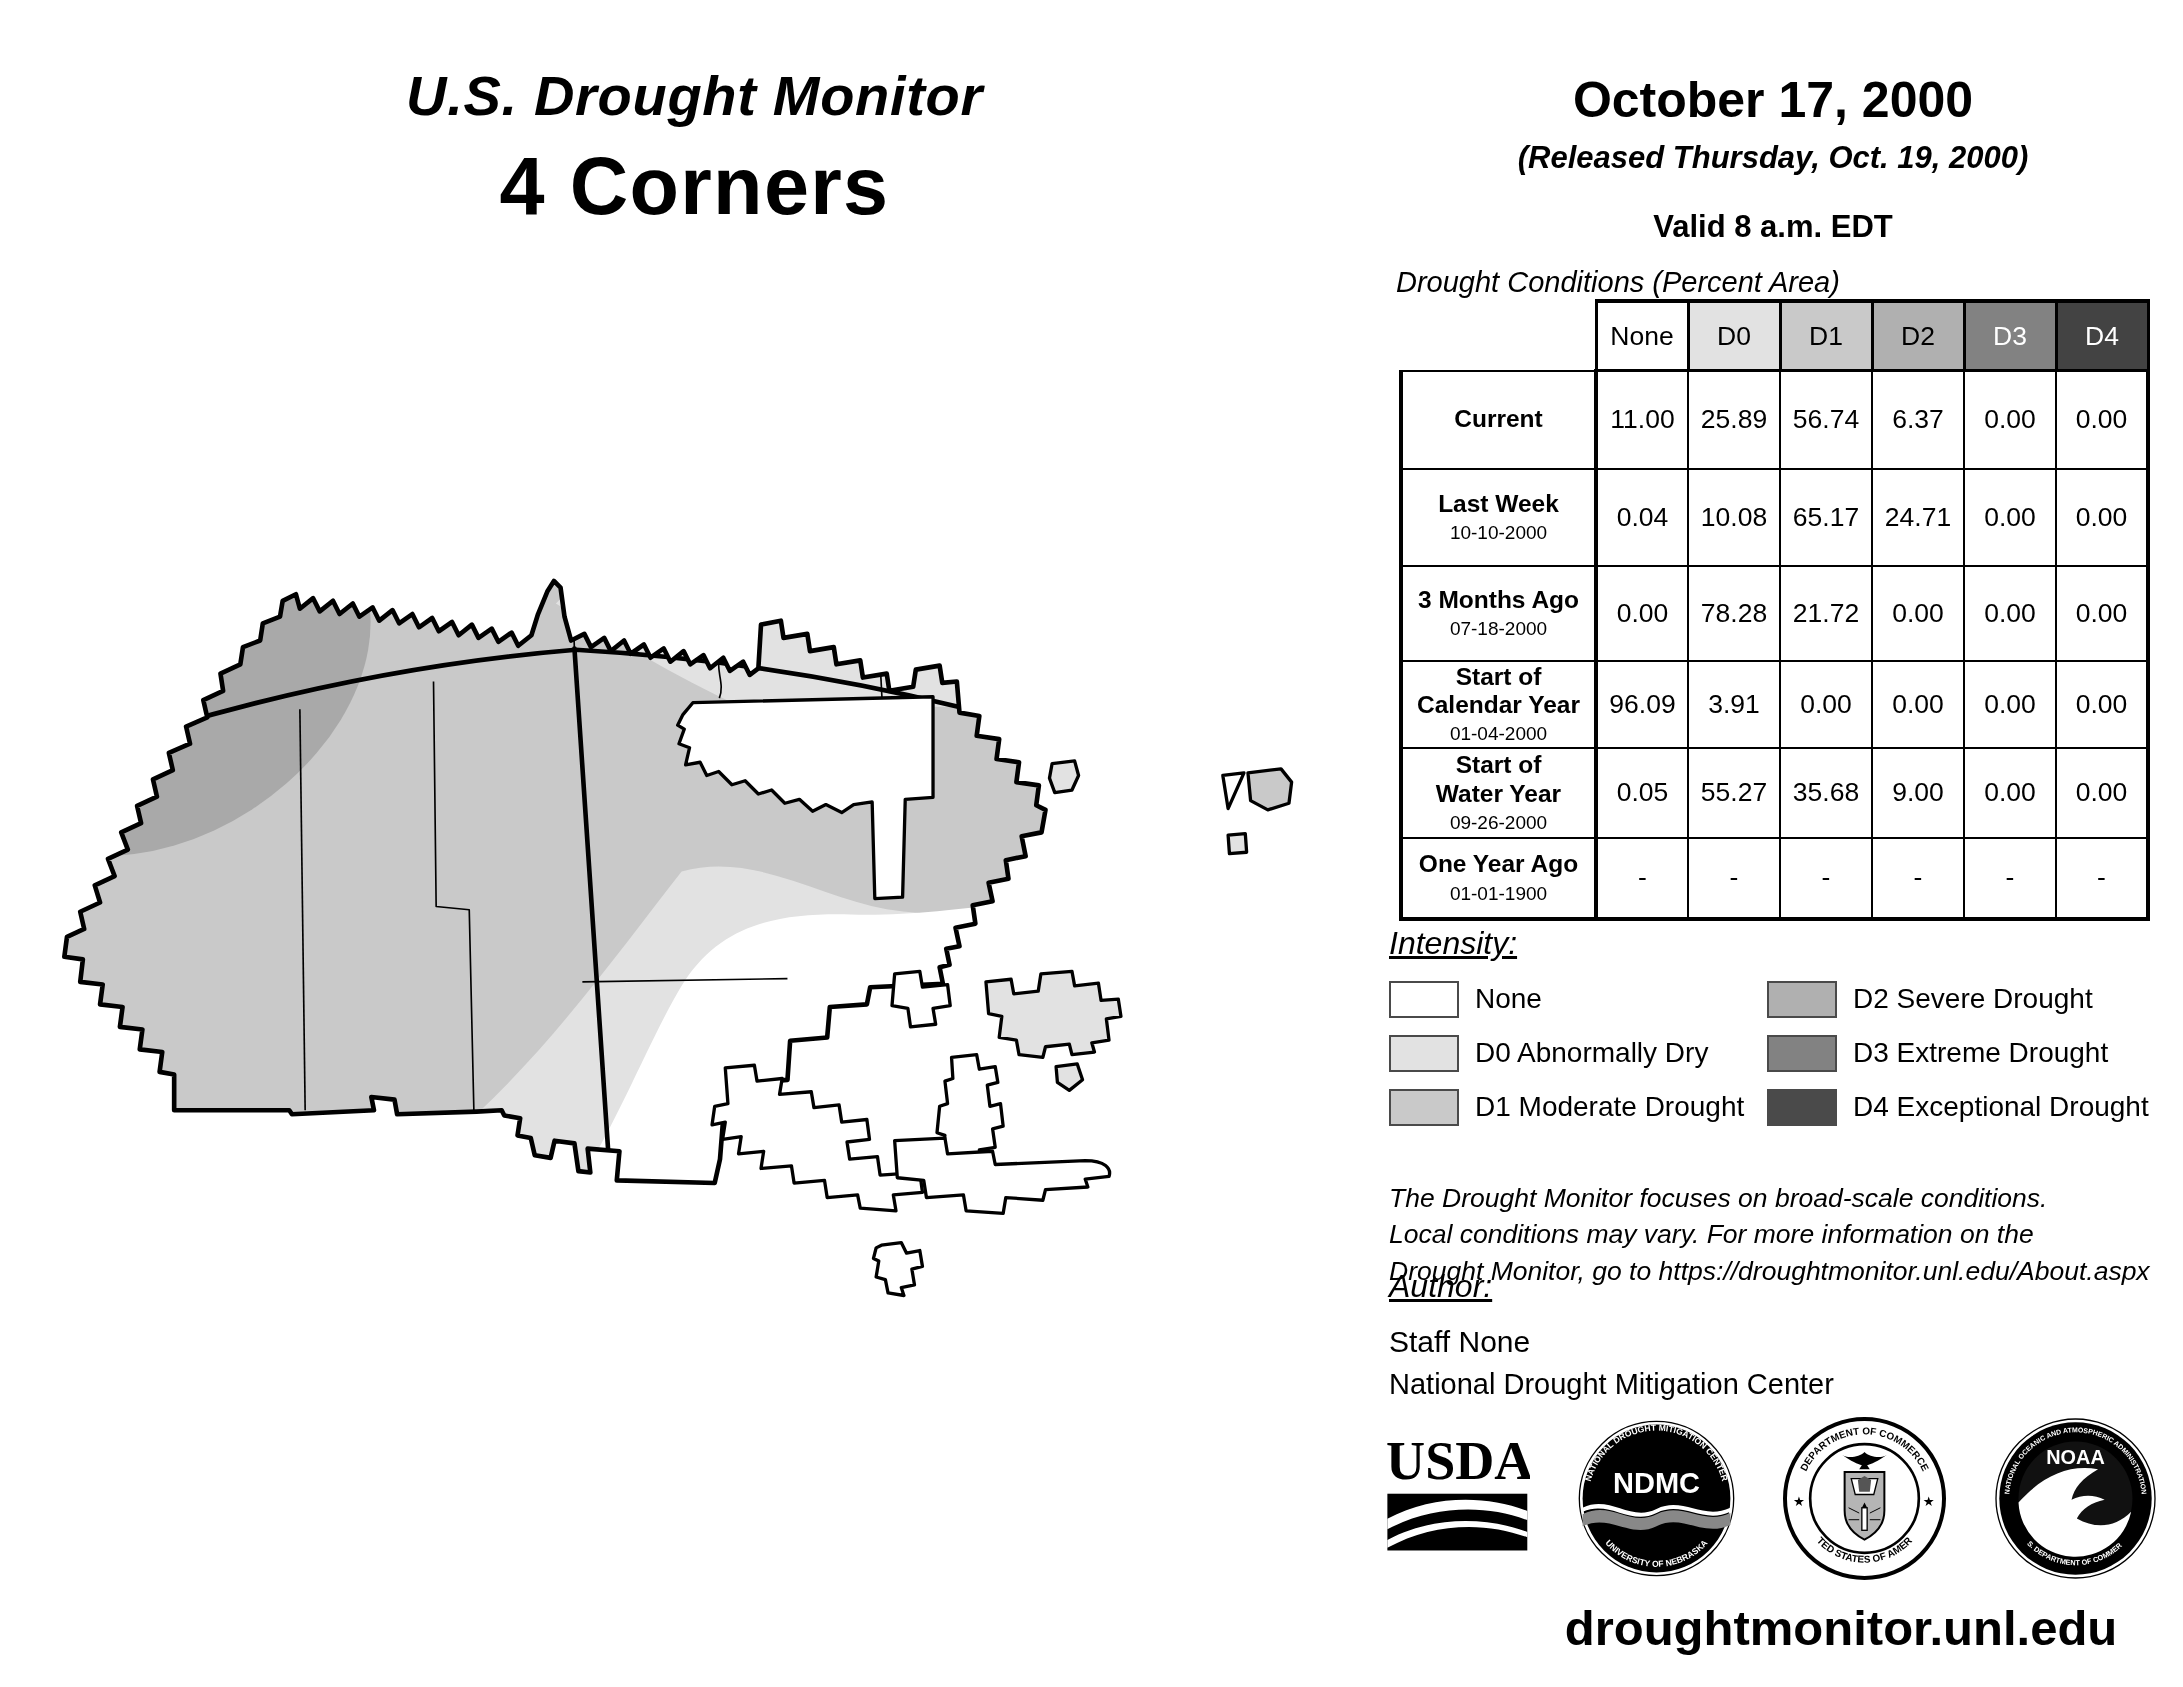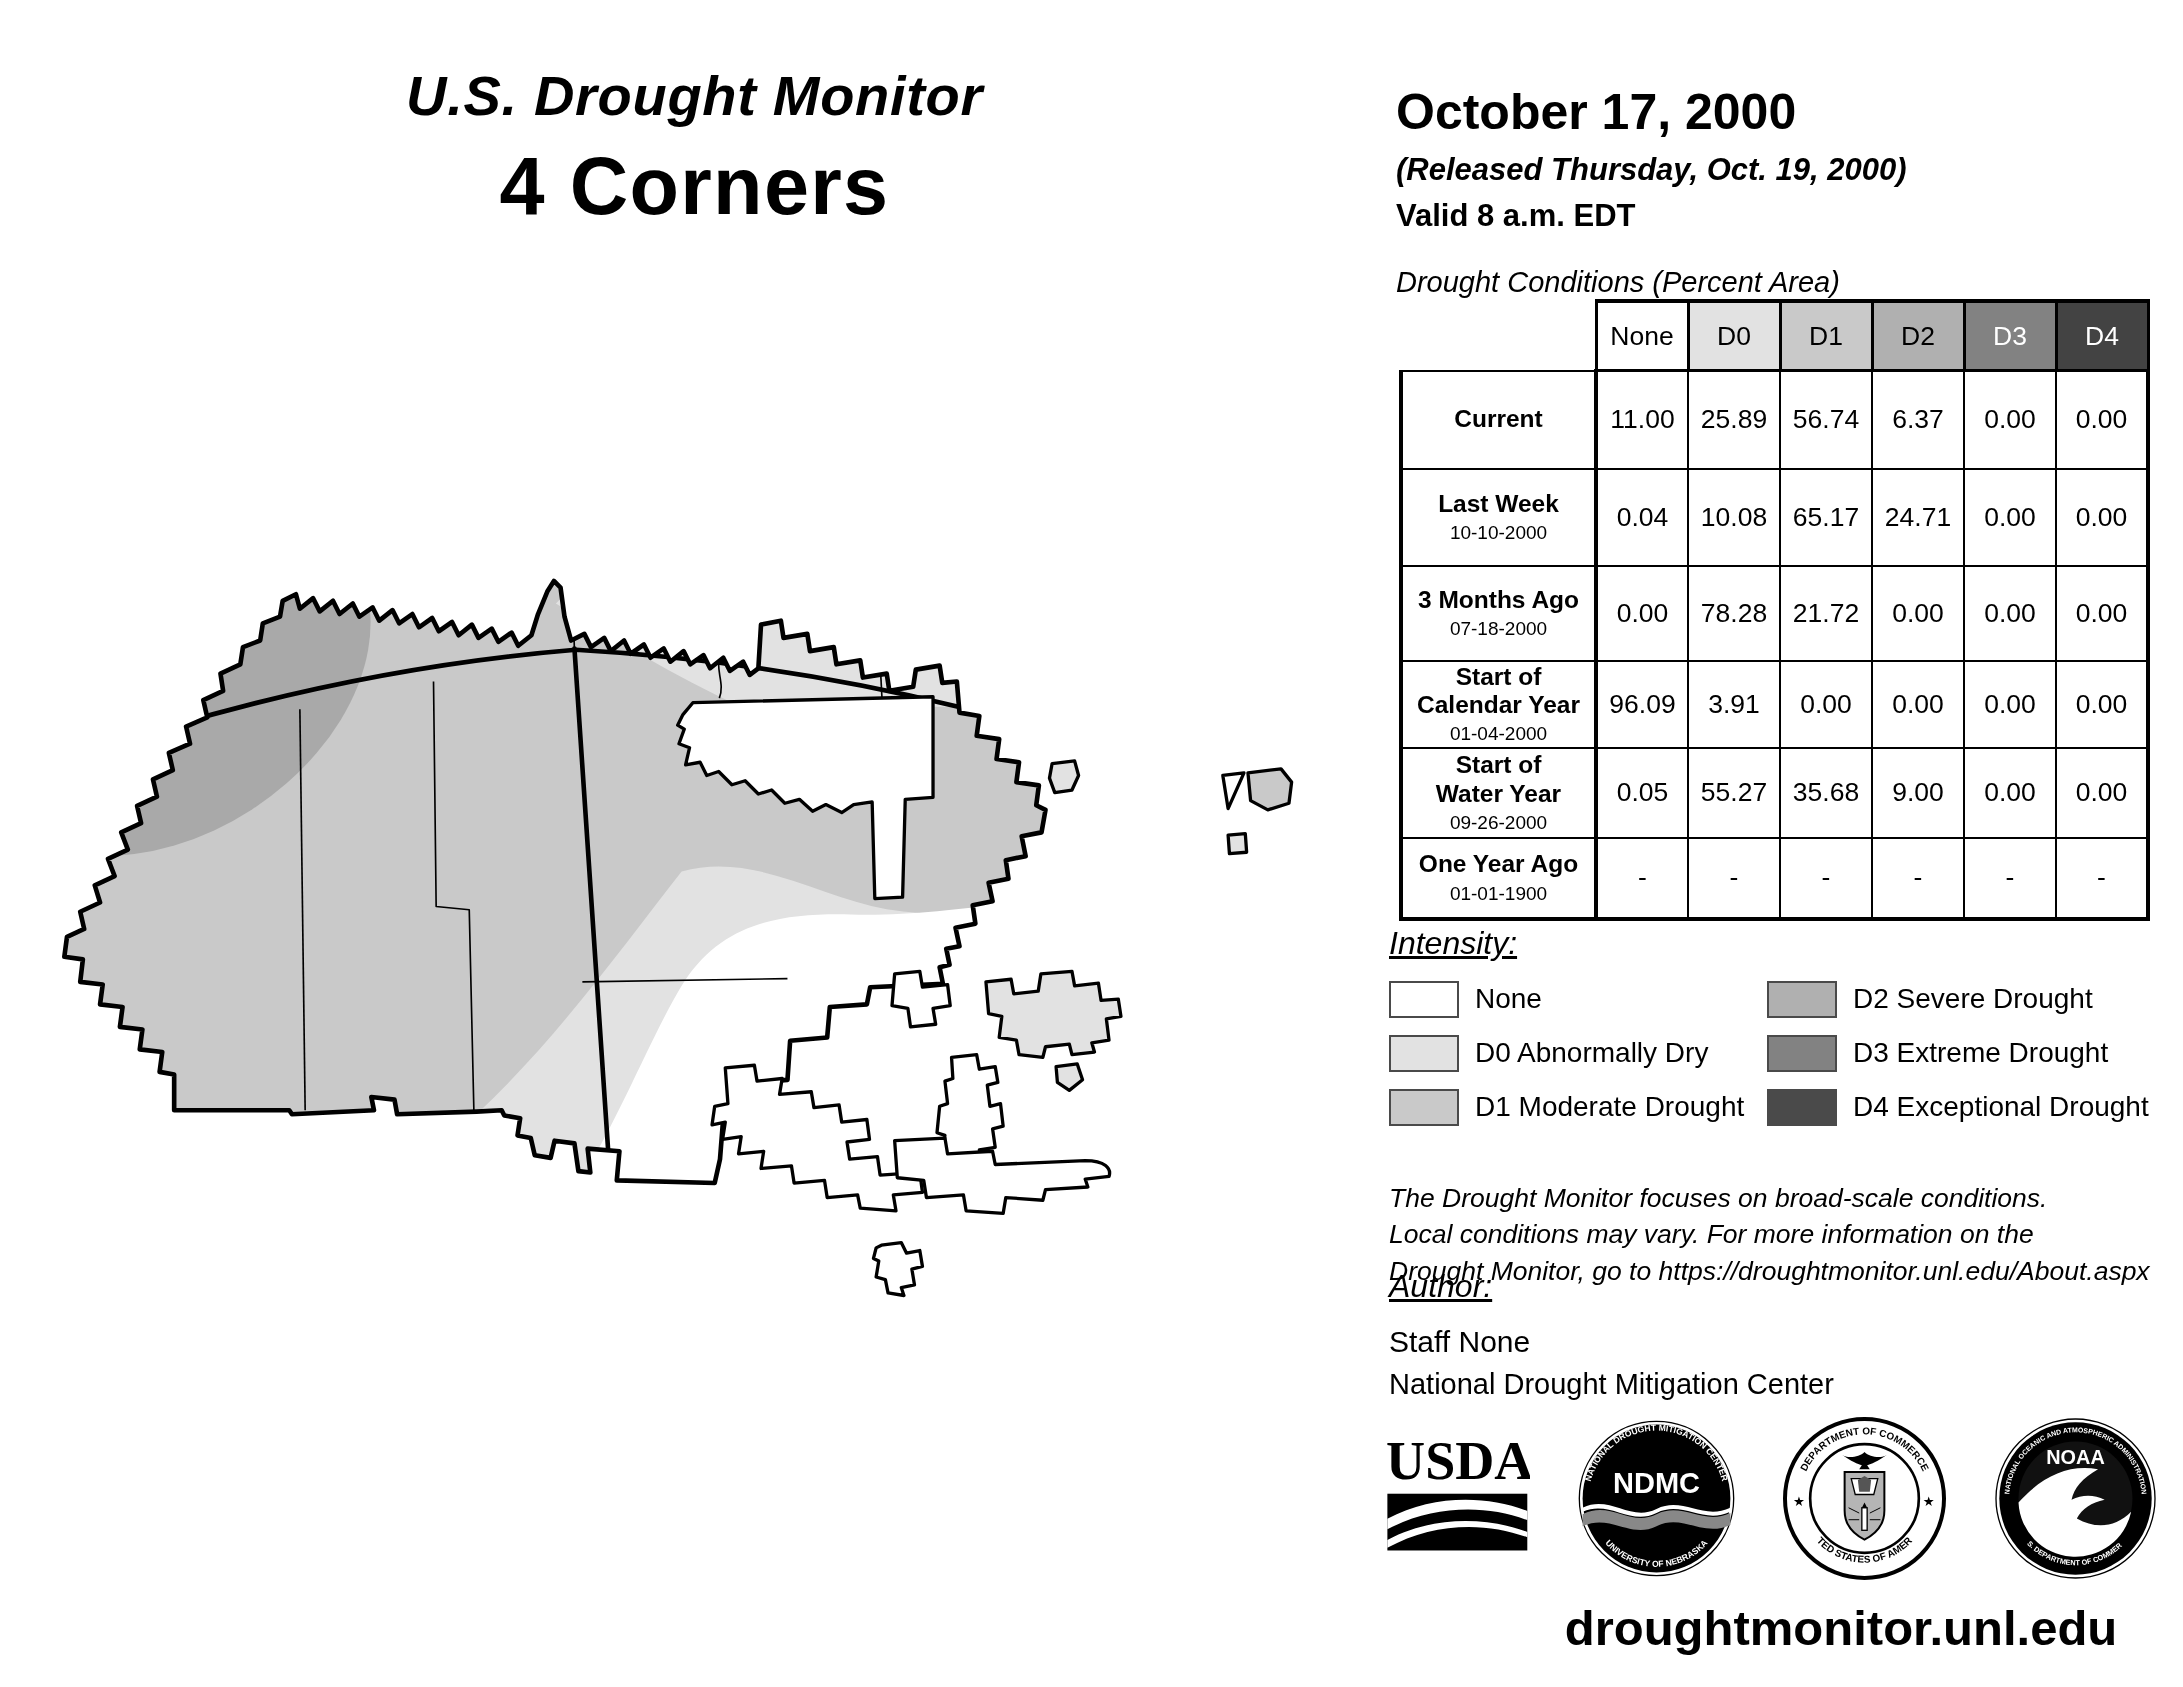--- a/index.html
+++ b/index.html
@@ -2,24 +2,24 @@
 <html style="--c-none: #ffffff; --c-d0: #e2e2e2; --c-d1: #c9c9c9; --c-d2: #a9a9a9;font-size:10.6px"><head>
 <meta charset="utf-8">
 <style>
   html,body{margin:0;padding:0;background:#fff;}
   .page{position:relative;width:2183px;height:1687px;background:#fff;overflow:hidden;
         font-family:"Liberation Sans",sans-serif;color:#000;}
   
   .title-block{position:absolute;left:165px;top:63px;width:1059px;text-align:center;}
   .title-main{font-size:56px;font-weight:bold;font-style:italic;letter-spacing:0.7px;}
   .title-region{font-size:81px;font-weight:bold;margin-top:12px;letter-spacing:1.3px;}
-  .date-block{position:absolute;left:1396px;top:83px;width:754px;text-align:left;}
+  .date-block{position:absolute;left:1396px;top:71px;width:754px;text-align:center;}
   .date-main{font-size:50px;font-weight:bold;}
   .date-released{font-size:31px;font-weight:bold;font-style:italic;margin-top:10.6px;}
-  .date-valid{font-size:31px;font-weight:bold;margin-top:10px;}
+  .date-valid{font-size:31px;font-weight:bold;margin-top:33px;}
   
   .tbl-caption{position:absolute;left:1396px;top:259px;width:753px;text-align:left;
                font-style:italic;font-size:29px;margin-top:7px;}
   table.data-table{position:absolute;left:1399px;top:299px;border-collapse:collapse;table-layout:fixed;}
   .data-table td,.data-table th{border:2.6px solid #000;text-align:center;vertical-align:middle;
                font-size:26.5px;font-weight:normal;padding:0;}
   .data-table thead th{border-width:3.3px;border-top-width:4.6px;height:66px;}
   .data-table thead td.corner{border:none;background:#fff;}
   .data-table tbody th{border-left-width:4.6px;border-right-width:4px;}
   .data-table tbody tr:last-child td,.data-table tbody tr:last-child th{border-bottom-width:4.6px;}

